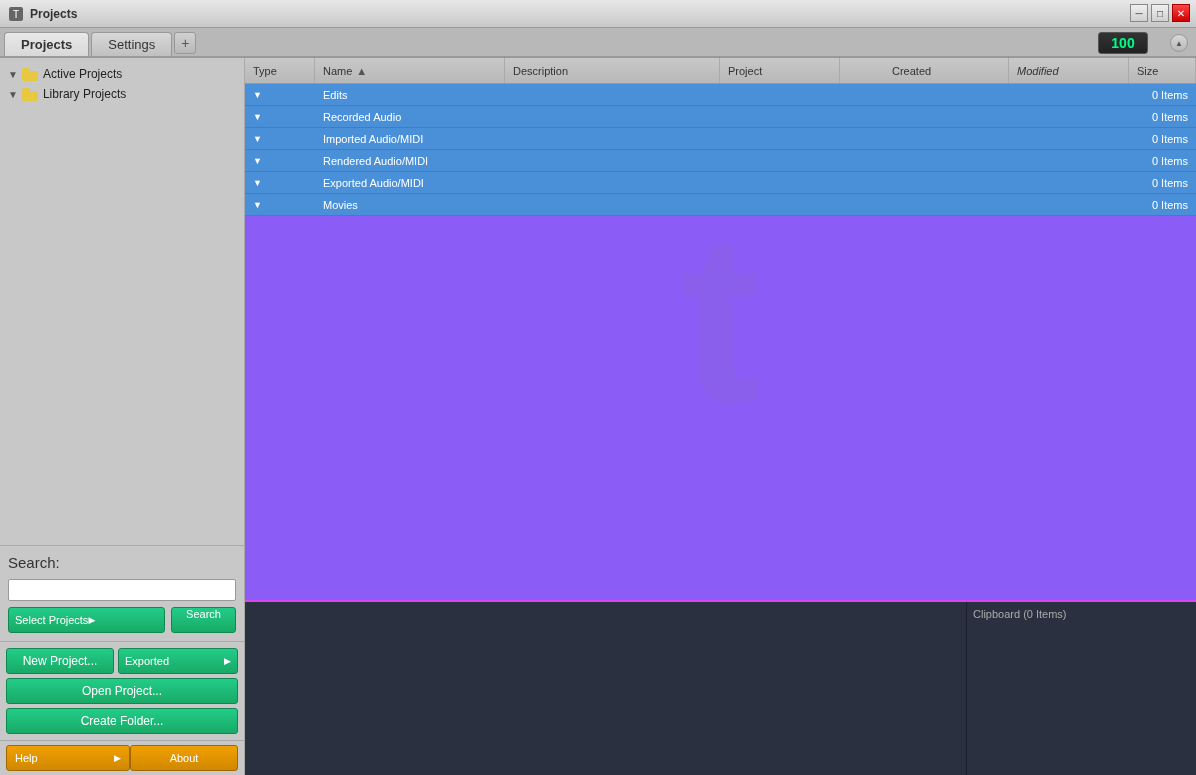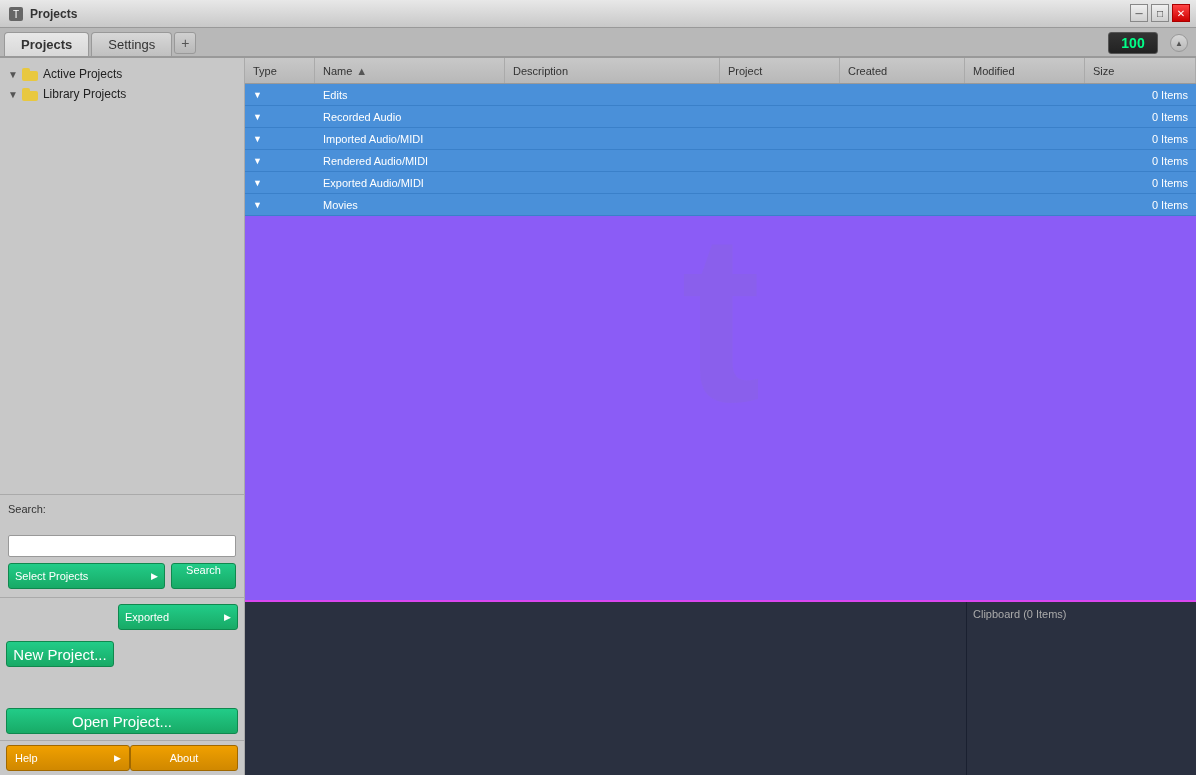--- a/index.html
+++ b/index.html
@@ -81,21 +81,21 @@
       color: #555;
       border-radius: 3px;
       margin-bottom: 2px;
     }
     .top-right-controls {
       position: absolute;
       right: 8px;
       top: 4px;
       display: flex;
       align-items: center;
-      gap: 12px;
+      gap: 22px;
     }
     .bpm-display {
       background: linear-gradient(to bottom, #333, #222);
       color: #00ff88;
       font-size: 14px;
       font-weight: bold;
       padding: 2px 8px;
       border-radius: 3px;
       border: 1px solid #555;
       min-width: 50px;
@@ -159,23 +159,23 @@
       background: #e8c840;
       border-radius: 2px 2px 0 0;
     }
 
     
     #search-area {
       padding: 8px;
       border-top: 1px solid #aaa;
     }
     .search-label {
-      font-size: 11px;
+      font-size: 15px;
       color: #333;
-      margin-bottom: 20px;
+      margin-bottom: 8px;
     }
     .search-input {
       width: 100%;
       height: 22px;
       background: white;
       border: 1px solid #999;
       border-radius: 2px;
       padding: 2px 4px;
       font-size: 11px;
       margin-bottom: 6px;
@@ -188,21 +188,21 @@
       flex: 1;
       height: 26px;
       background: linear-gradient(to bottom, #22cc88, #18aa66);
       border: 1px solid #10884e;
       border-radius: 3px;
       color: white;
       font-size: 11px;
       cursor: pointer;
       display: flex;
       align-items: center;
-      justify-content: space-between;
+      justify-content: flex-start;
       padding: 0 6px;
     }
     .btn-search {
       width: 65px;
       height: 26px;
       background: linear-gradient(to bottom, #22cc88, #18aa66);
       border: 1px solid #10884e;
       border-radius: 3px;
       color: white;
       font-size: 11px;
@@ -217,27 +217,26 @@
       display: flex;
       flex-direction: column;
       gap: 4px;
     }
     .btn-green {
       height: 26px;
       background: linear-gradient(to bottom, #22cc88, #18aa66);
       border: 1px solid #10884e;
       border-radius: 3px;
       color: white;
-      font-size: 15px;
+      font-size: 12px;
       cursor: pointer;
       text-align: center;
       display: flex;
       align-items: center;
       justify-content: center;
-      margin-top: 37px;
     }
     .clipboard-row {
       display: flex;
       gap: 4px;
     }
     .btn-clipboard {
       flex: 1;
       height: 26px;
       background: linear-gradient(to bottom, #22cc88, #18aa66);
       border: 1px solid #10884e;
@@ -310,22 +309,22 @@
       border-right: 1px solid #aaa;
       height: 100%;
       display: flex;
       align-items: center;
       white-space: nowrap;
     }
     .col-type { width: 70px; }
     .col-name { width: 190px; }
     .col-desc { width: 215px; }
     .col-project { width: 120px; }
-    .col-created { width: 125px; }
-    .col-modified { width: 120px; }
+    .col-created { width: 125px; margin-left: 44px; }
+    .col-modified { width: 120px; font-style: italic; }
     .col-size { flex: 1; }
     .sort-arrow { margin-left: 4px; color: #555; }
 
     
     #table-body {
       flex: 1;
       overflow-y: auto;
       position: relative;
     }
     .table-row {
@@ -455,20 +454,23 @@
           <span>New Project...</span>
         </div>
           <div class="btn-clipboard">
           <span>Exported</span>
           <span style="font-size:9px;">▶</span>
         </div>
         </div>
       <div class="btn-green">
         <span>Open Project...</span>
       </div>
+      <div class="btn-green">
+        <span>Create Folder...</span>
+      </div>
     </div>
 
     <div id="help-row">
       <div class="btn-help">
         <span>Help</span>
         <span style="font-size:9px;">▶</span>
       </div>
       <div class="btn-about">
         <span>About</span>
       </div>

